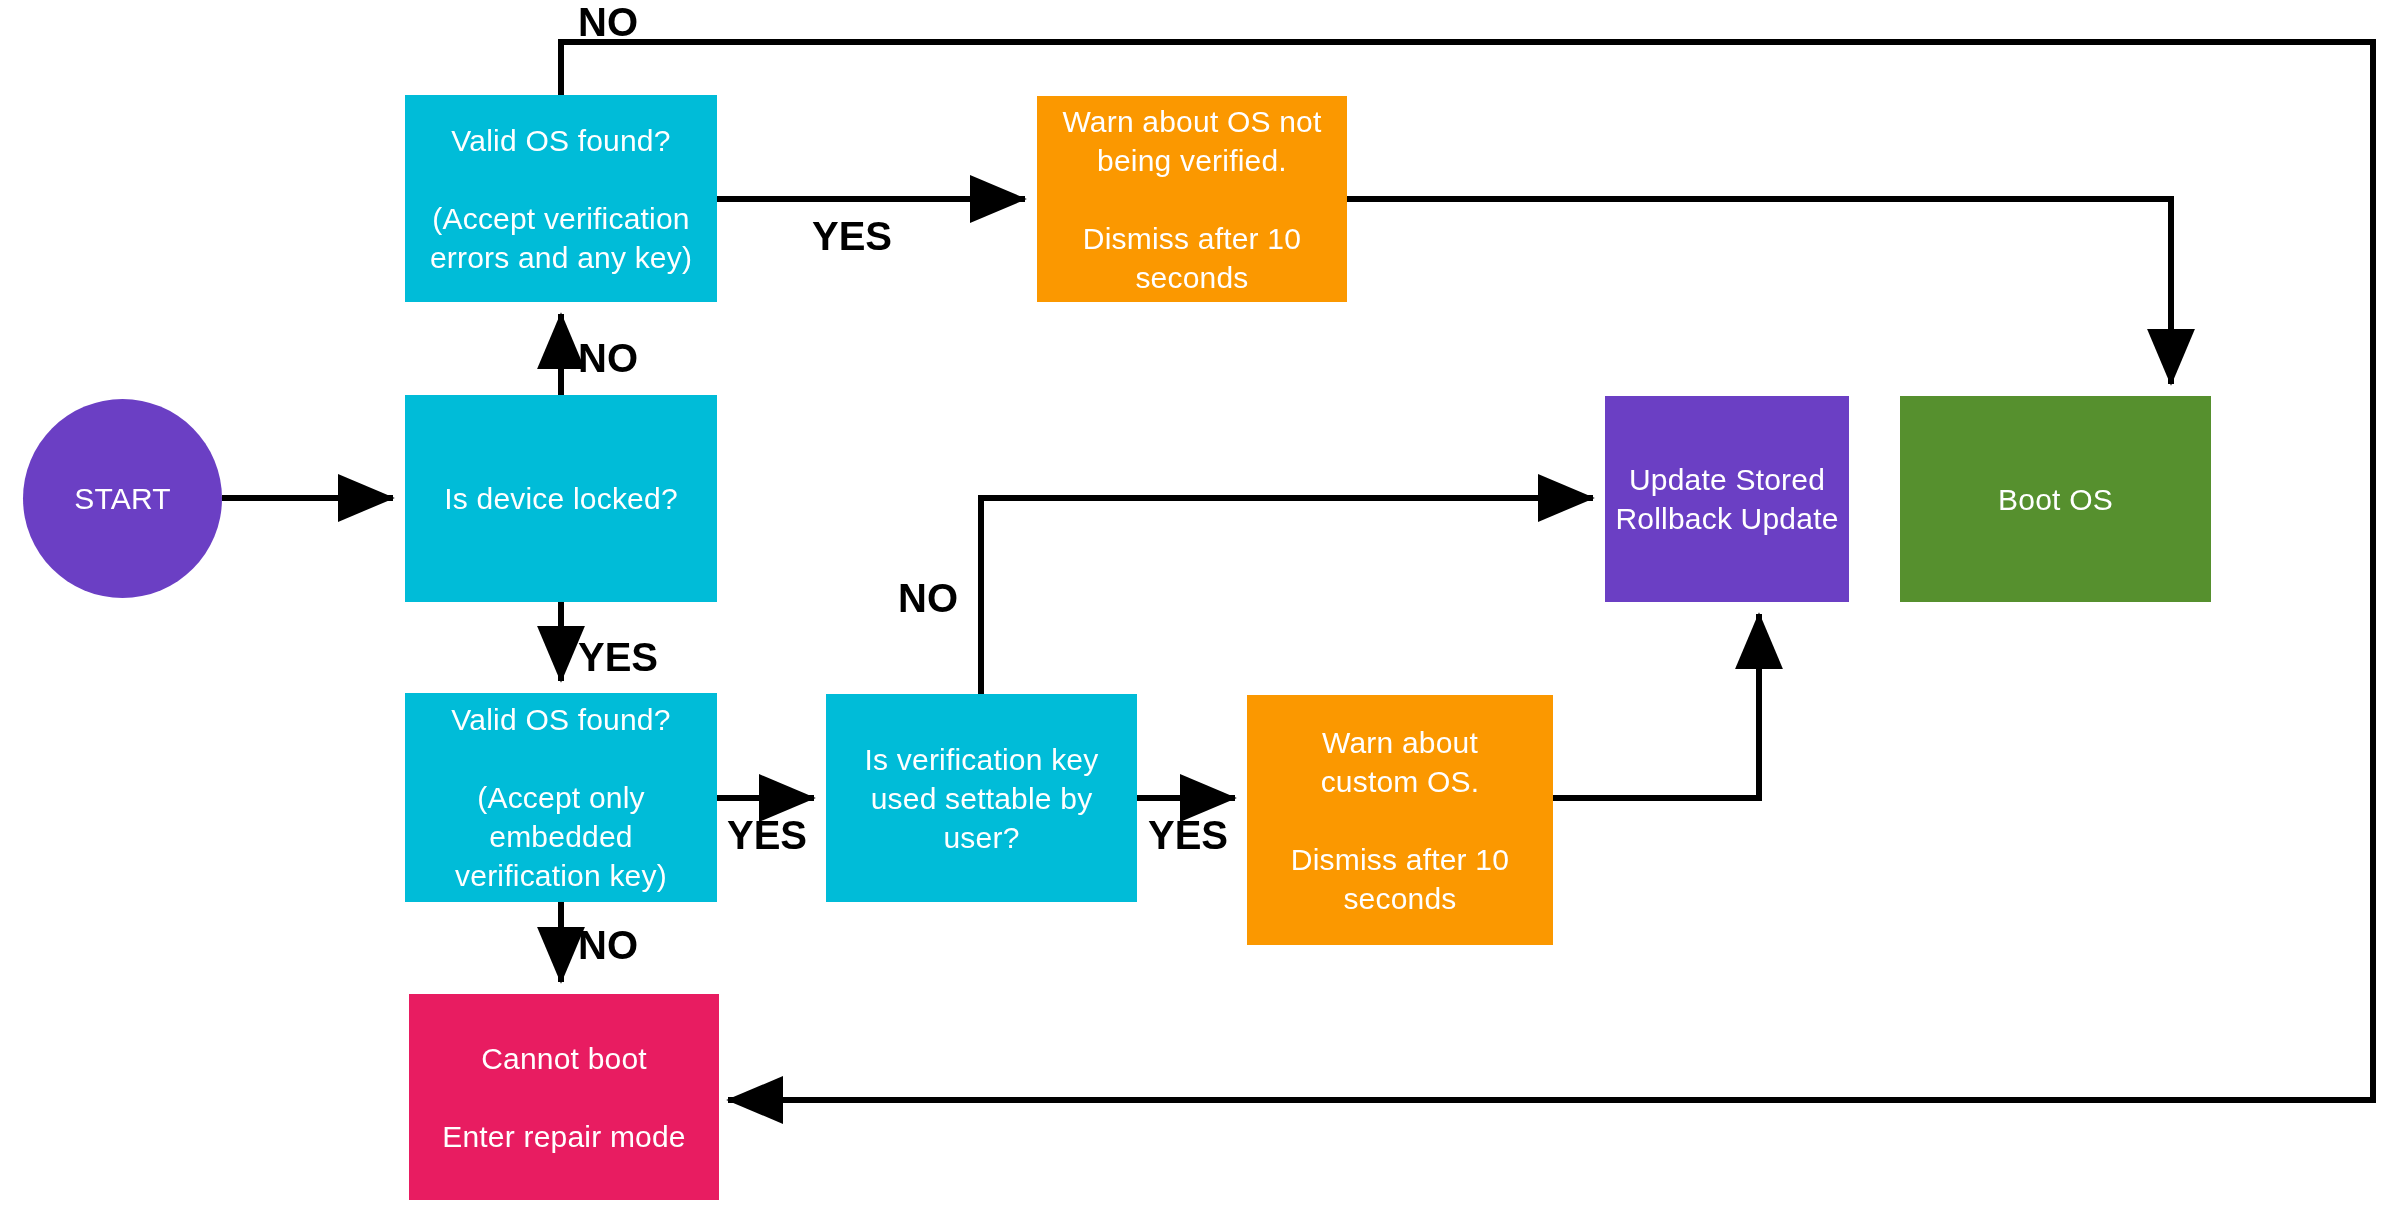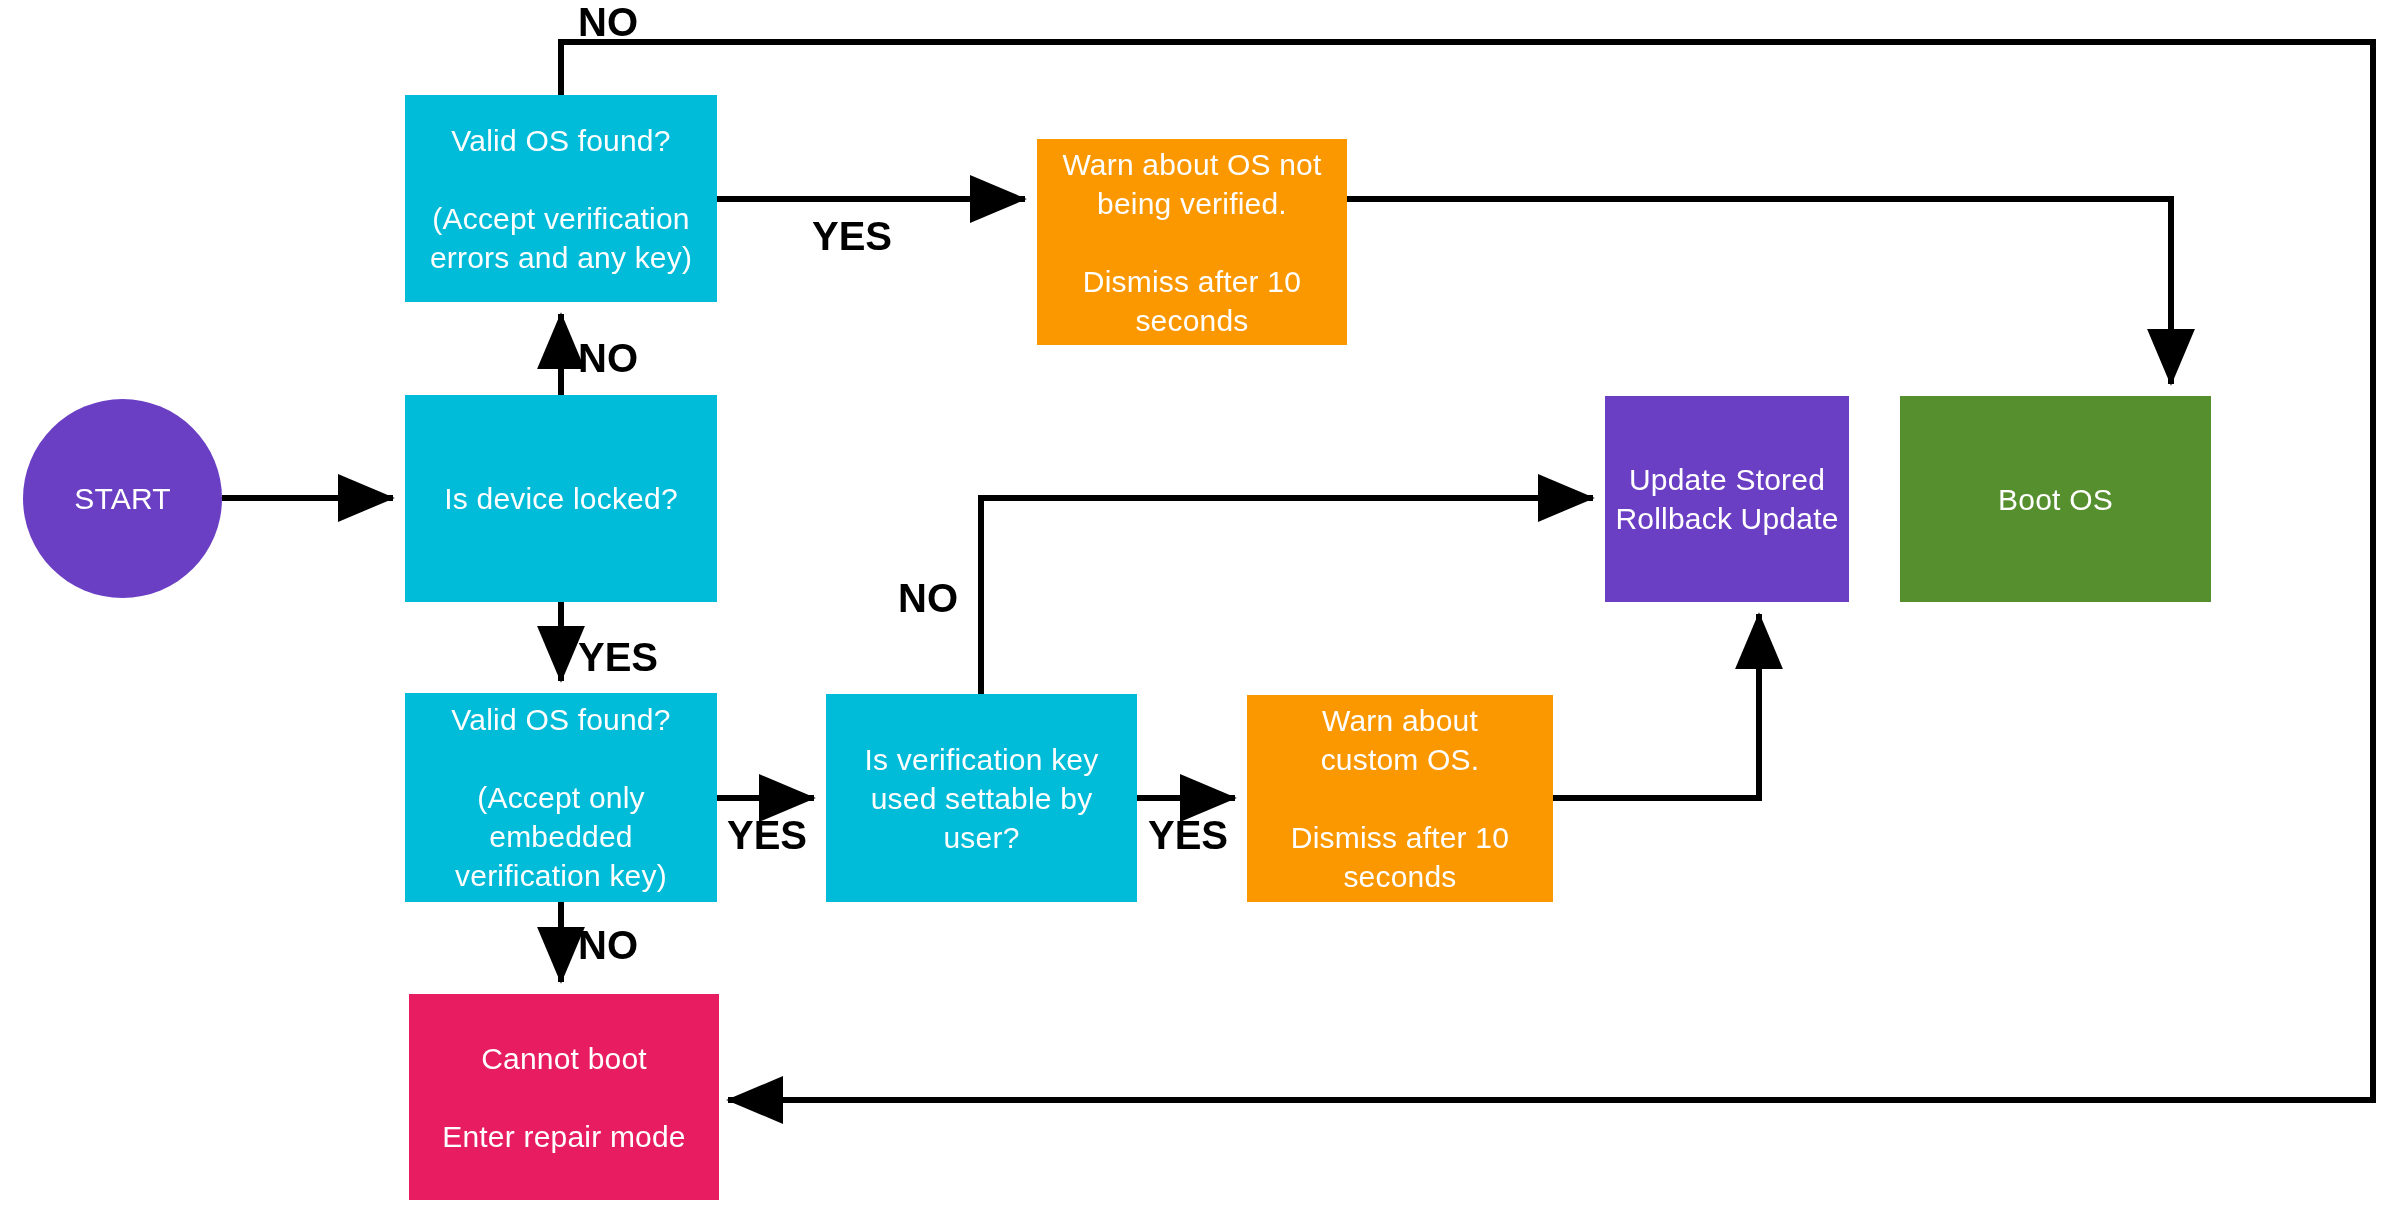--- a/index.html
+++ b/index.html
@@ -49,21 +49,21 @@
         </span>
       </div>
       <div class="node" style="left: 405px; top: 95px; width: 312px; height: 207px; background: rgb(0, 188, 216); font-size: 30px; color: rgb(255, 255, 255);">
         <span class="lines">
           <span class="l">Valid OS found?</span>
           <span class="gap"></span>
           <span class="l">(Accept verification</span>
           <span class="l">errors and any key)</span>
         </span>
       </div>
-      <div class="node" style="left: 1037px; top: 96px; width: 310px; height: 206px; background: rgb(251, 152, 0); font-size: 30px; color: rgb(255, 255, 255); margin-top: 43px;">
+      <div class="node" style="left: 1037px; top: 96px; width: 310px; height: 206px; background: rgb(251, 152, 0); font-size: 30px; color: rgb(255, 255, 255);">
         <span class="lines">
           <span class="l">Warn about OS not</span>
           <span class="l">being verified.</span>
           <span class="gap"></span>
           <span class="l">Dismiss after 10</span>
           <span class="l">seconds</span>
         </span>
       </div>
       <div class="node" style="left: 405px; top: 395px; width: 312px; height: 207px; background: rgb(0, 188, 216); font-size: 30px; color: rgb(255, 255, 255);">
         <span class="lines">
@@ -79,21 +79,21 @@
           <span class="l">verification key)</span>
         </span>
       </div>
       <div class="node" style="left: 826px; top: 694px; width: 311px; height: 208px; background: rgb(0, 188, 216); font-size: 30px; color: rgb(255, 255, 255); align-items: center;">
         <span class="lines">
           <span class="l">Is verification key</span>
           <span class="l">used settable by</span>
           <span class="l">user?</span>
         </span>
       </div>
-      <div class="node" style="left: 1247px; top: 695px; width: 306px; height: 207px; background: rgb(251, 152, 0); font-size: 30px; color: rgb(255, 255, 255);">
+      <div class="node" style="left: 1247px; top: 695px; width: 306px; height: 250px; background: rgb(251, 152, 0); font-size: 30px; color: rgb(255, 255, 255);">
         <span class="lines">
           <span class="l">Warn about</span>
           <span class="l">custom OS.</span>
           <span class="gap"></span>
           <span class="l">Dismiss after 10</span>
           <span class="l">seconds</span>
         </span>
       </div>
       <div class="node" style="left: 1605px; top: 396px; width: 244px; height: 206px; background: rgb(107, 63, 196); font-size: 30px; color: rgb(255, 255, 255);">
         <span class="lines">

